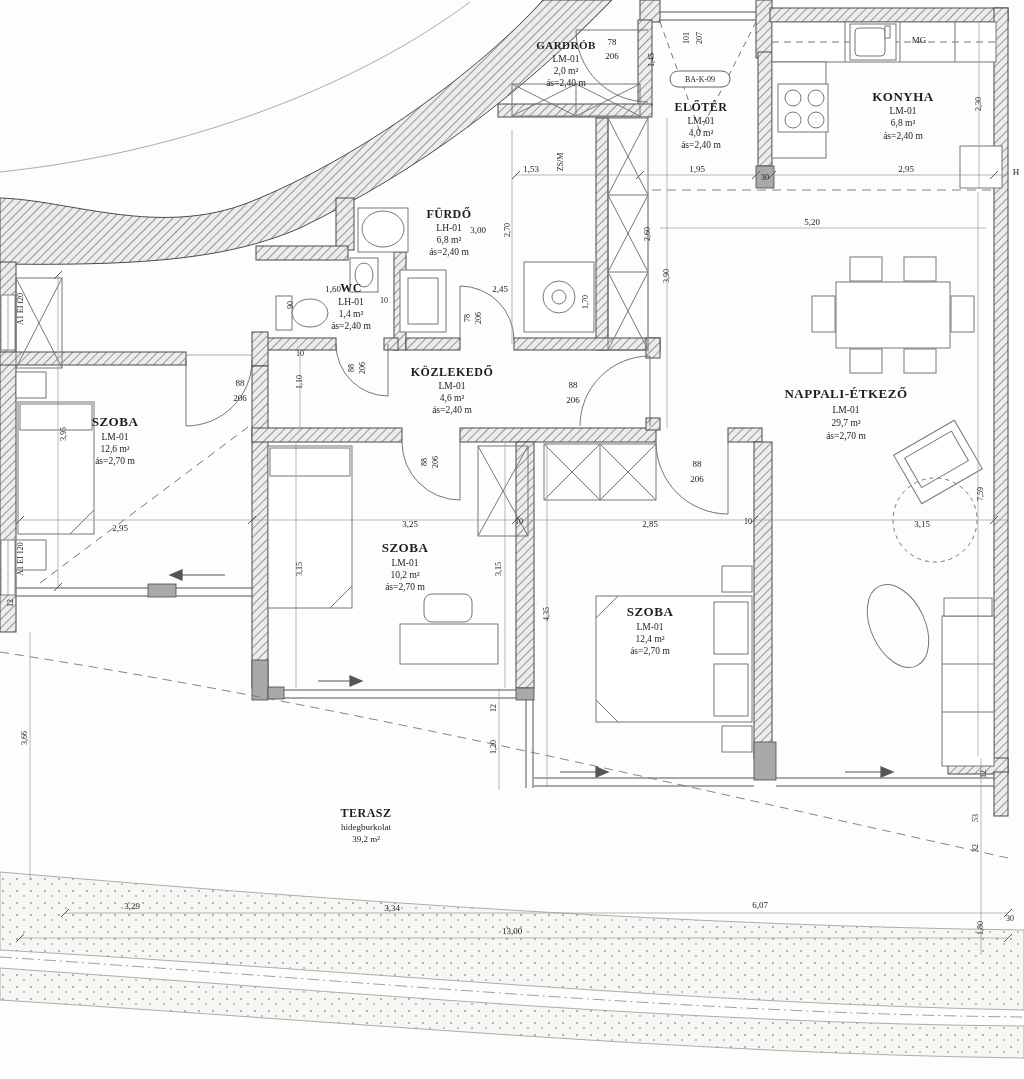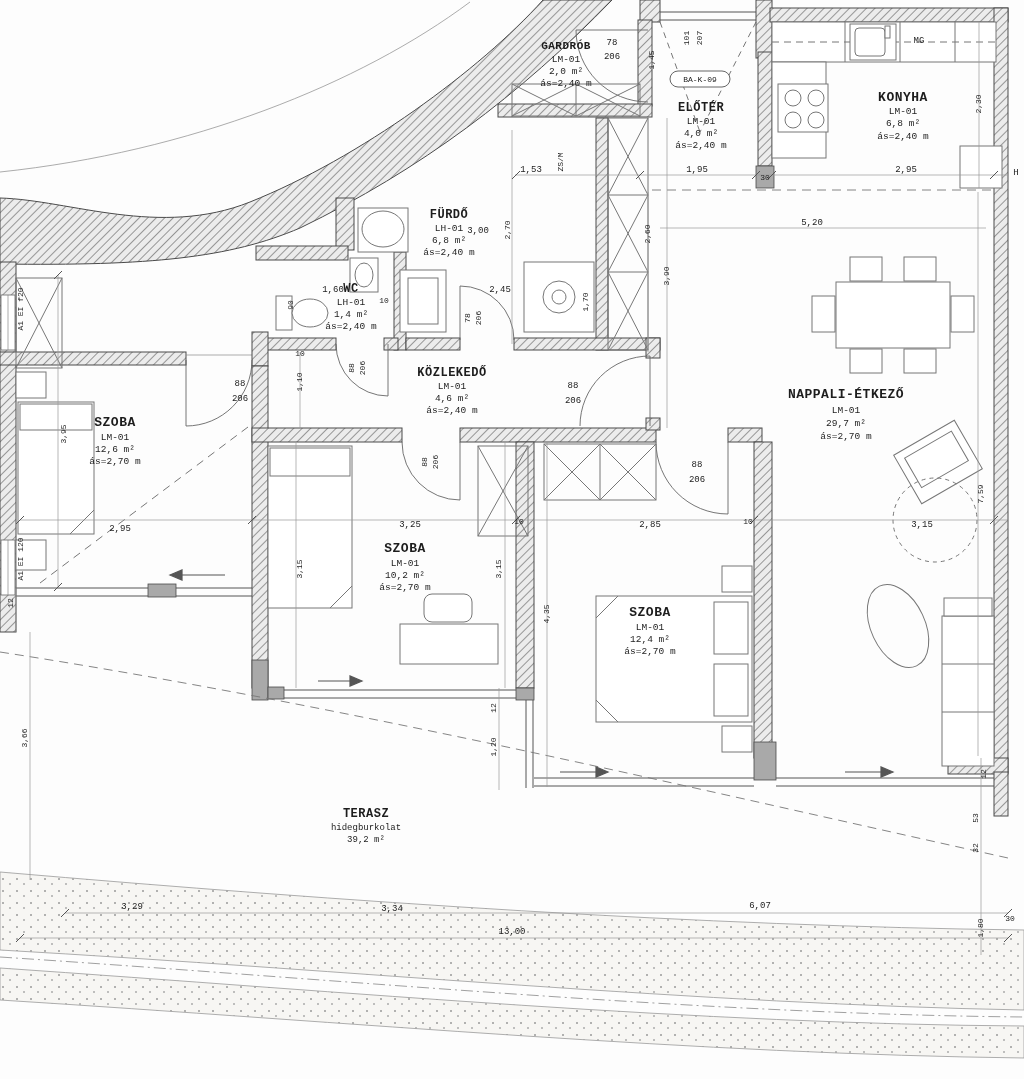--- a/index.html
+++ b/index.html
@@ -1,17 +1,17 @@
 <!DOCTYPE html>
 <html><head>
 <meta charset="utf-8">
 <style>
   html,body{margin:0;padding:0;background:#fff;}
   .page{position:relative;width:1024px;height:1079px;background:#fdfdfd;overflow:hidden;
-        font-family:Liberation Mono, monospace;}
+        font-family:Liberation Serif, serif;}
   svg{display:block;}
   .wall{fill:url(#hatch);stroke:#4a4a4a;stroke-width:1;}
   .solid{fill:#a9a9a9;stroke:#4a4a4a;stroke-width:0.8;}
   .thin{stroke:#555;stroke-width:1;fill:none;}
   .thin2{stroke:#888;stroke-width:0.7;fill:none;}
   .furn{fill:#fff;stroke:#777;stroke-width:1;}
   .furnl{fill:none;stroke:#777;stroke-width:1;}
   .door{fill:none;stroke:#666;stroke-width:0.9;}
   .dimline{stroke:#9a9a9a;stroke-width:0.7;fill:none;}
   .tick{stroke:#555;stroke-width:1;}

